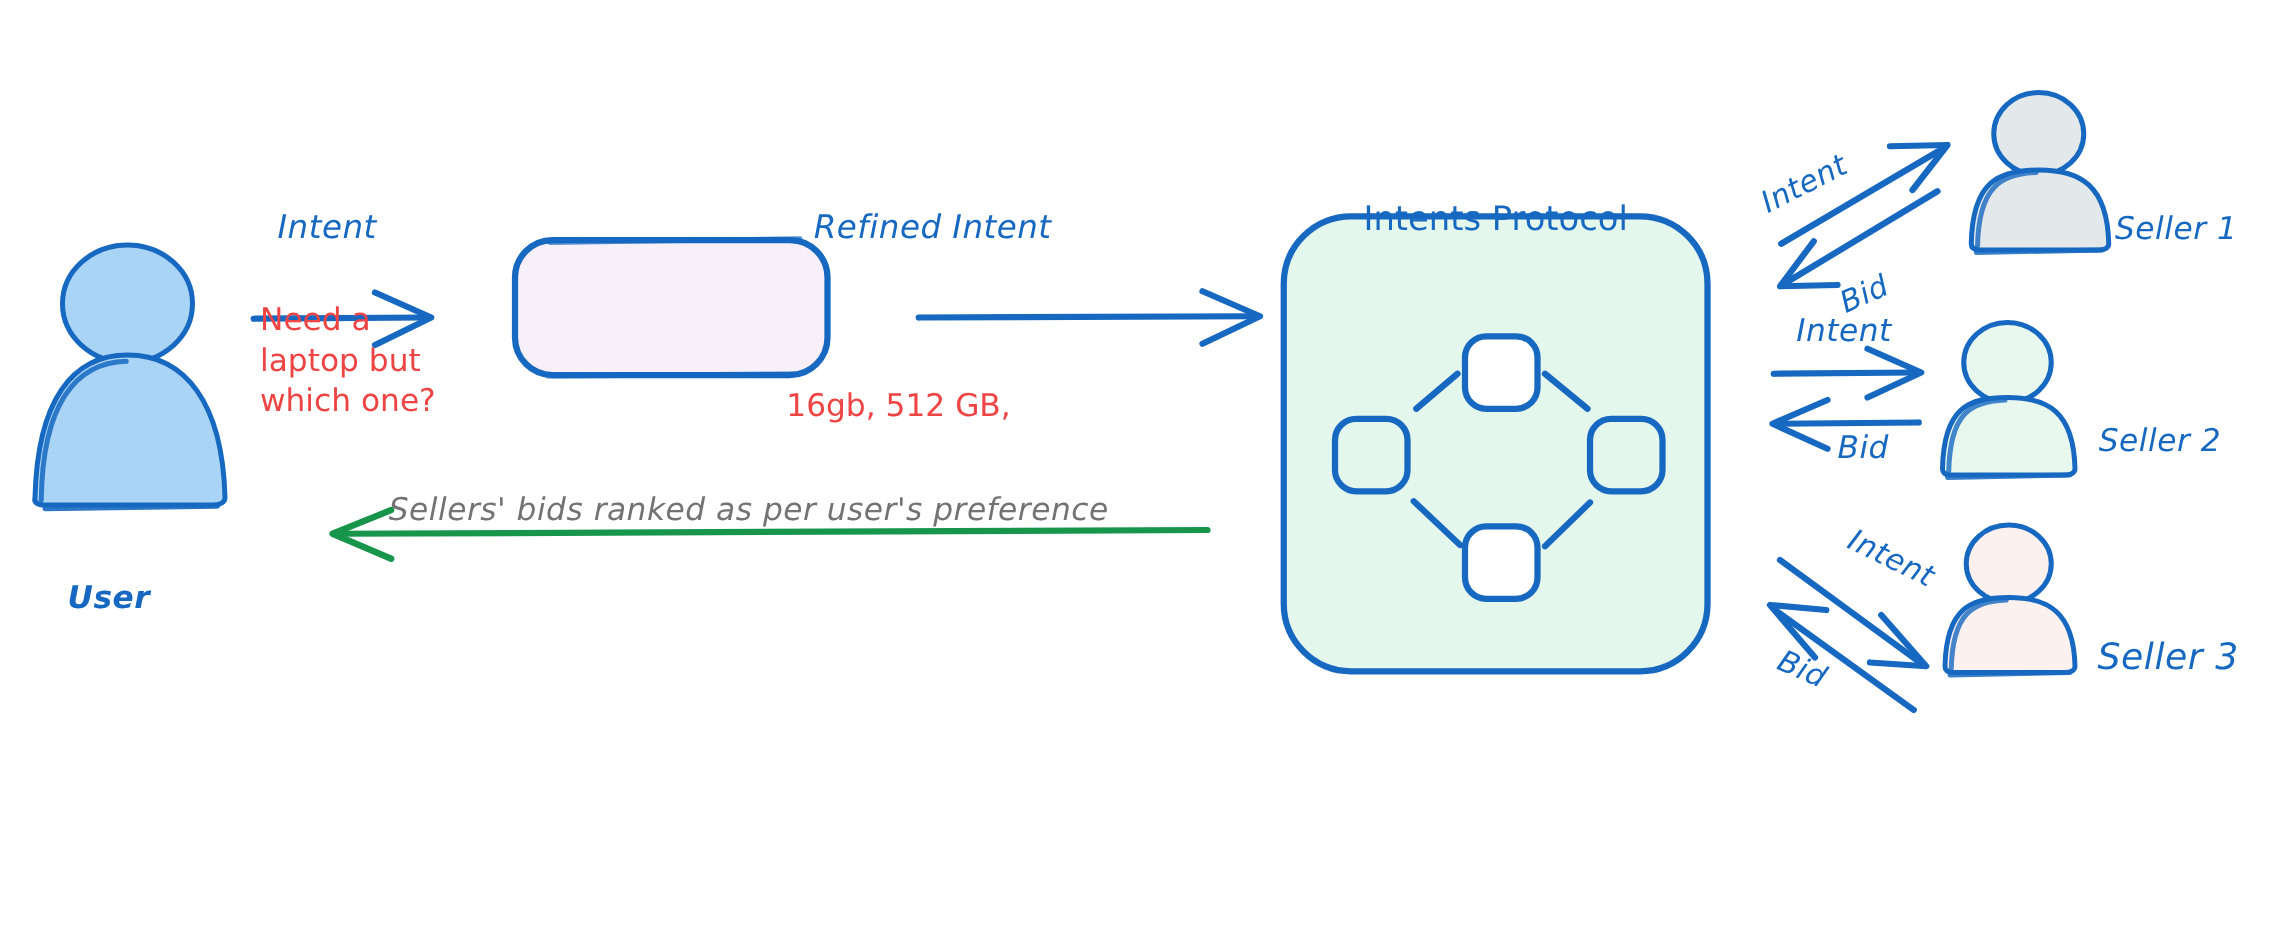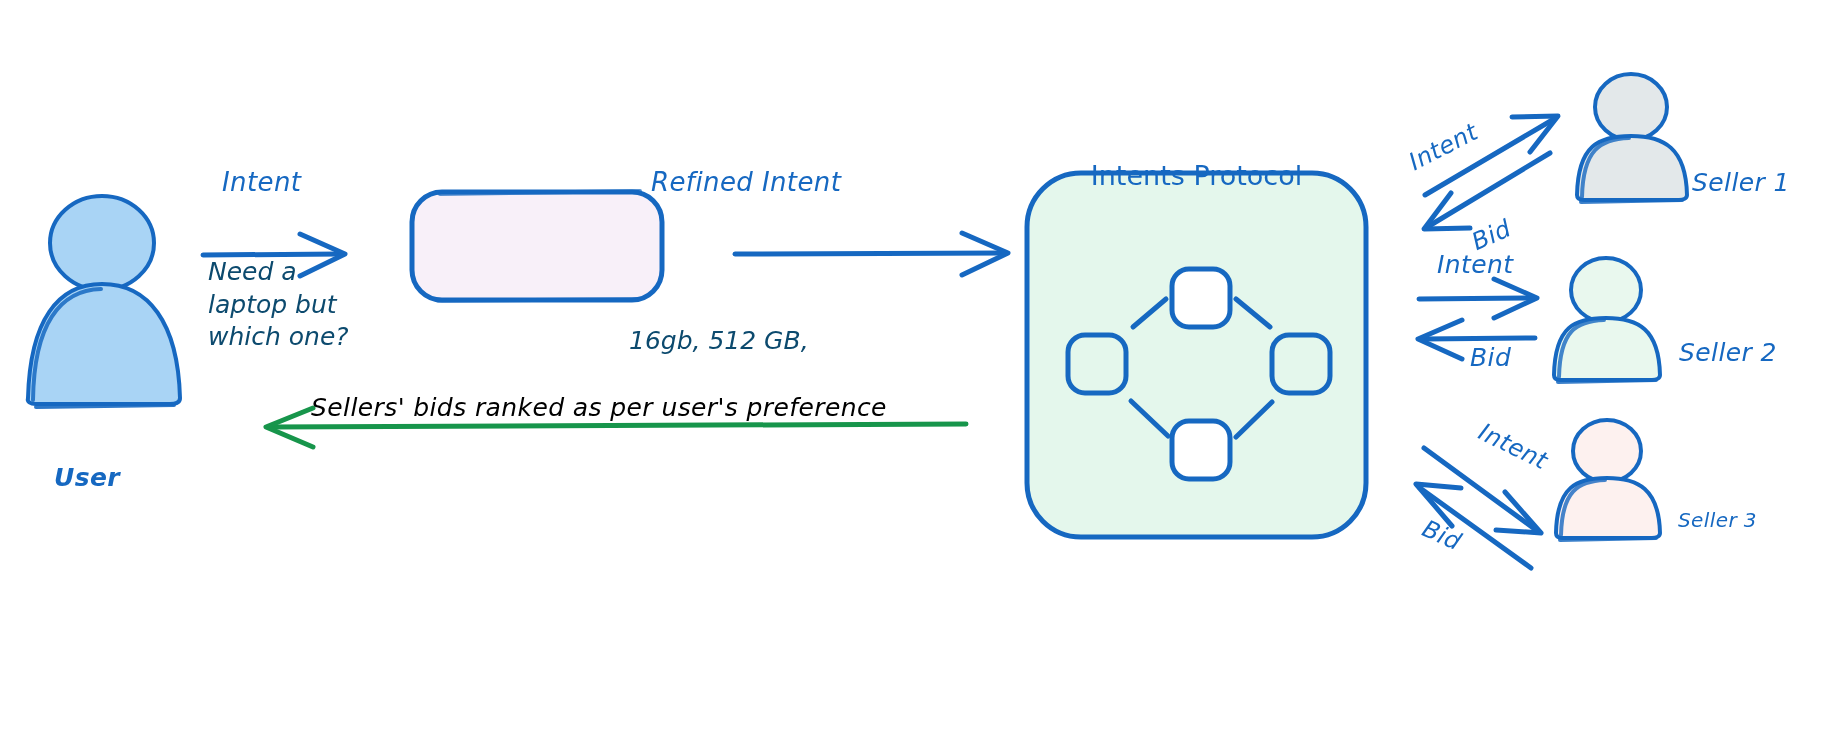--- a/index.html
+++ b/index.html
@@ -29,36 +29,34 @@
     font-family: "DejaVu Sans", sans-serif;
     color: #1668c1;
     white-space: pre;
     letter-spacing: 0.4px;
   }
   .lbl.handwrite {
     font-style: italic;
     font-weight: 500;
   }
   .green {
-    color: #000000;
+    color: #737373;
   }
   .box-label {
     position: absolute;
     font-family: "DejaVu Sans", sans-serif;
     color: #1668c1;
     white-space: pre;
   }
   .multiline {
     position: absolute;
     font-family: "DejaVu Sans", sans-serif;
-    color: #0c4a6e;
-    font-style: italic;
+    color: #ef4444;
     white-space: pre;
     line-height: 1.30;
-    margin-top: 16px;
   }
   .rot-a { transform: rotate(-27deg); transform-origin: left bottom; }
   .rot-b { transform: rotate(-24deg); transform-origin: left bottom; }
   .rot-c { transform: rotate(26deg);  transform-origin: left bottom; }
   .rot-d { transform: rotate(24deg);  transform-origin: left bottom; }
 </style>
 </head>
 <body>
 
 <div id="canvas">
@@ -182,15 +180,15 @@
   <div class="lbl handwrite rot-a" style="left:1417px; top:148px; font-size:24px;">Intent</div>
   <div class="lbl handwrite rot-b" style="left:1479px; top:228px; font-size:24px;">Bid</div>
   <div class="lbl handwrite" style="left:1692px; top:168px; font-size:25px;">Seller 1</div>
 
   <div class="lbl handwrite" style="left:1437px; top:250px; font-size:25px;">Intent</div>
   <div class="lbl handwrite" style="left:1470px; top:343px; font-size:25px;">Bid</div>
   <div class="lbl handwrite" style="left:1679px; top:338px; font-size:25px;">Seller 2</div>
 
   <div class="lbl handwrite rot-c" style="left:1474px; top:415px; font-size:24px;">Intent</div>
   <div class="lbl handwrite rot-d" style="left:1418px; top:512px; font-size:24px;">Bid</div>
-  <div class="lbl handwrite" style="left:1678px; top:508px; font-size:20px;">Seller 3</div>
+  <div class="lbl handwrite" style="left:1678px; top:508px; font-size:29px;">Seller 3</div>
 
 </div>
 
 </body></html>

